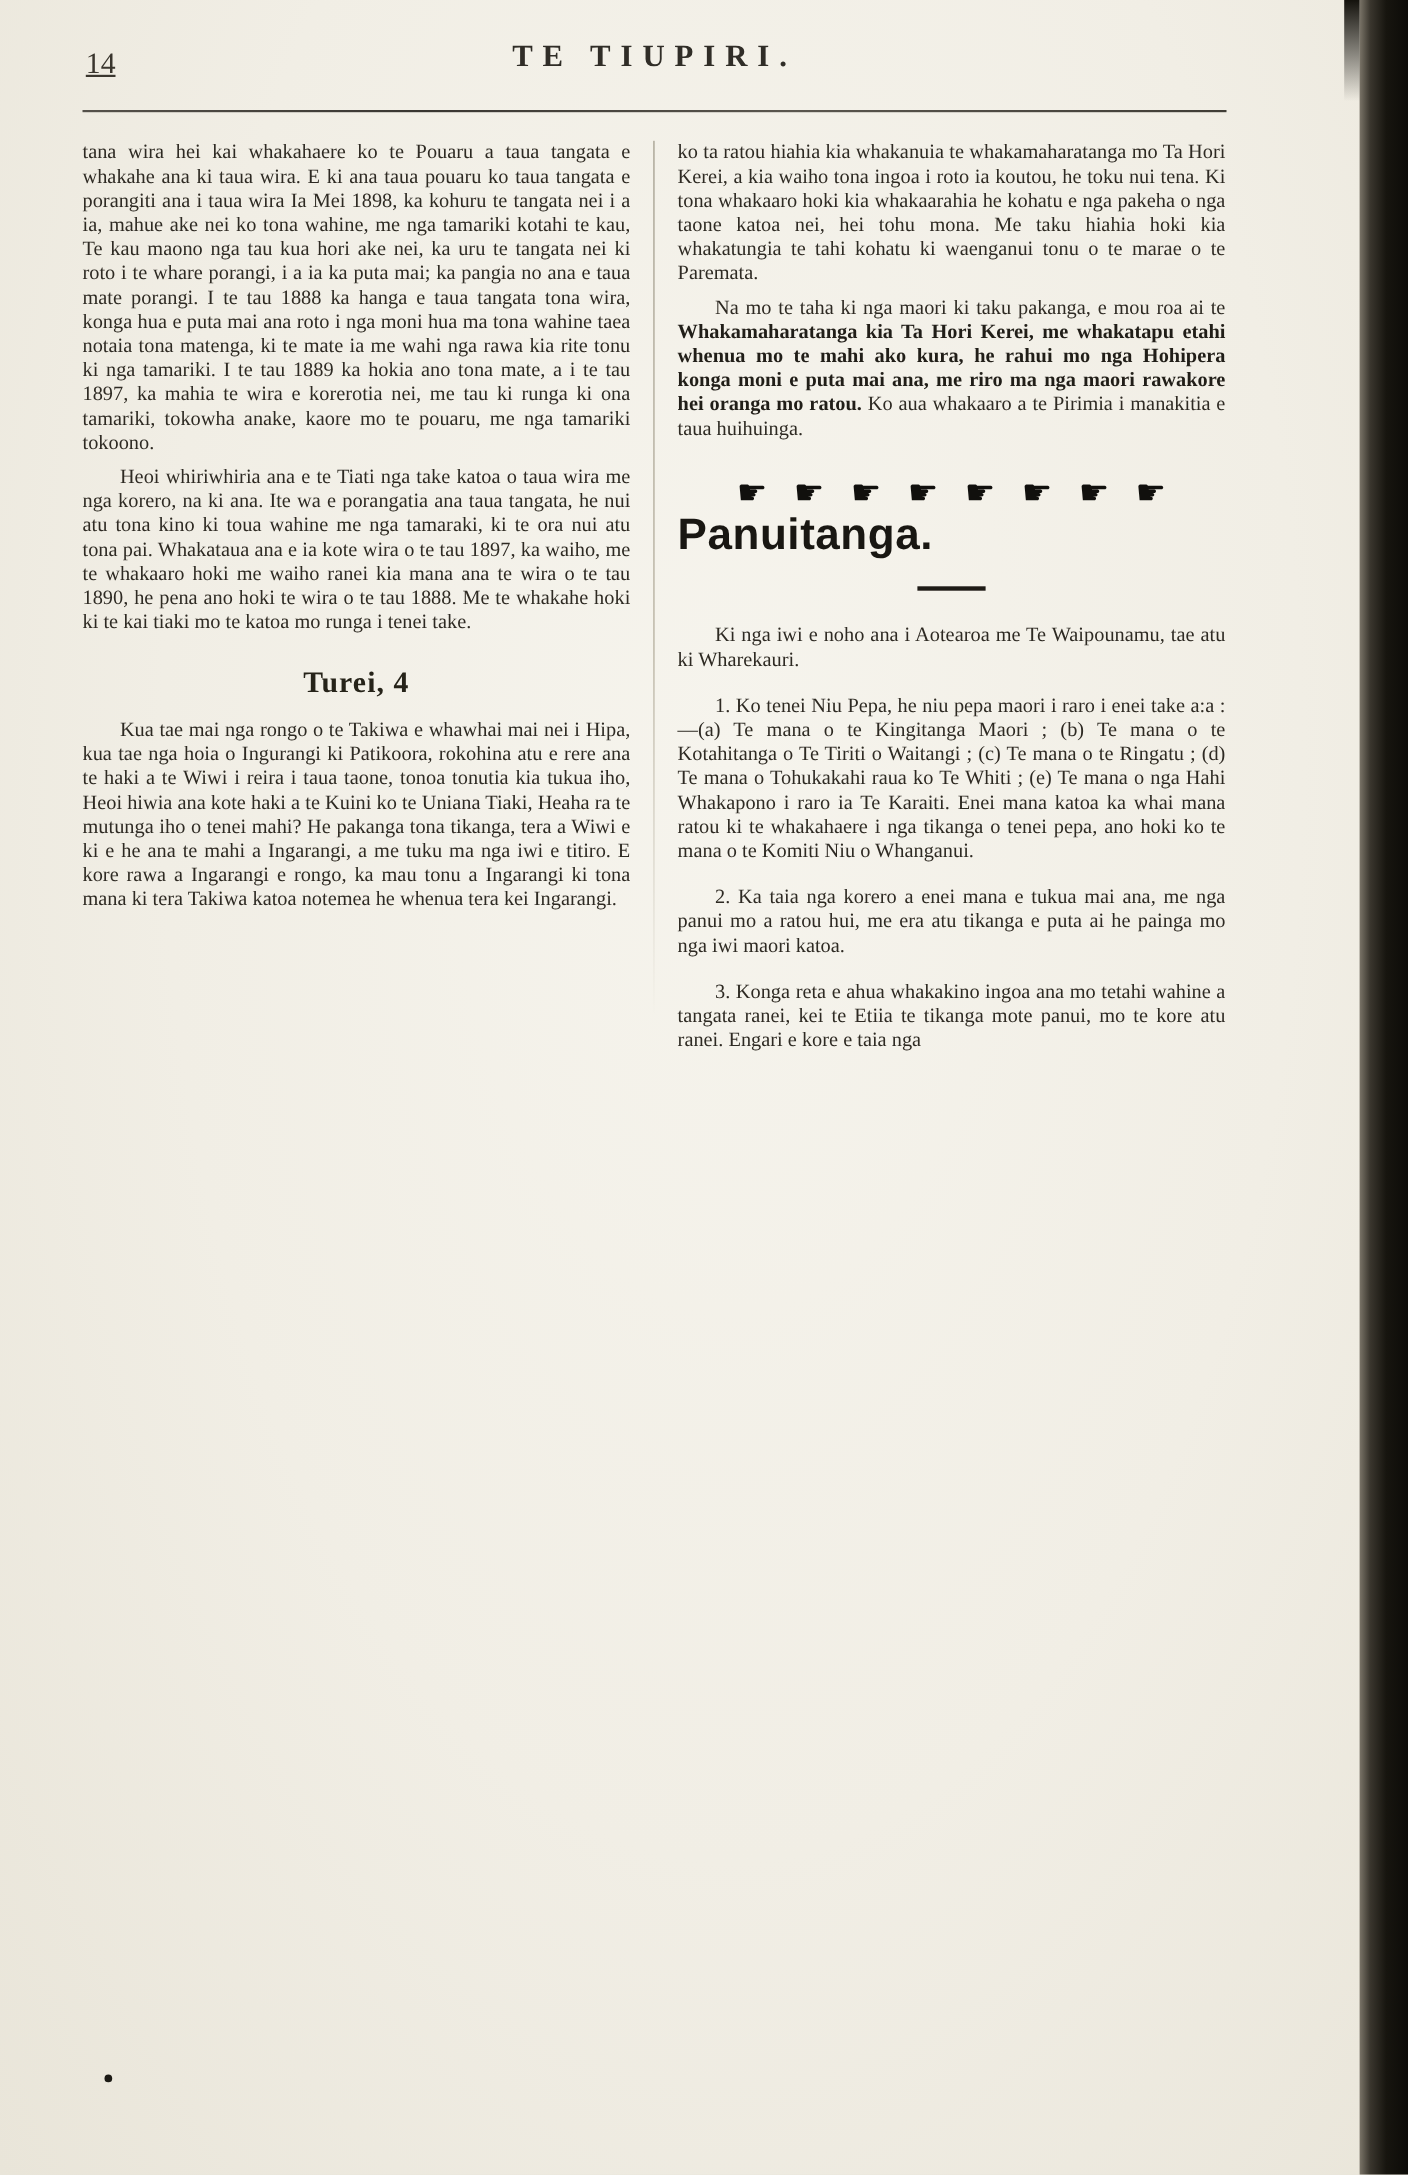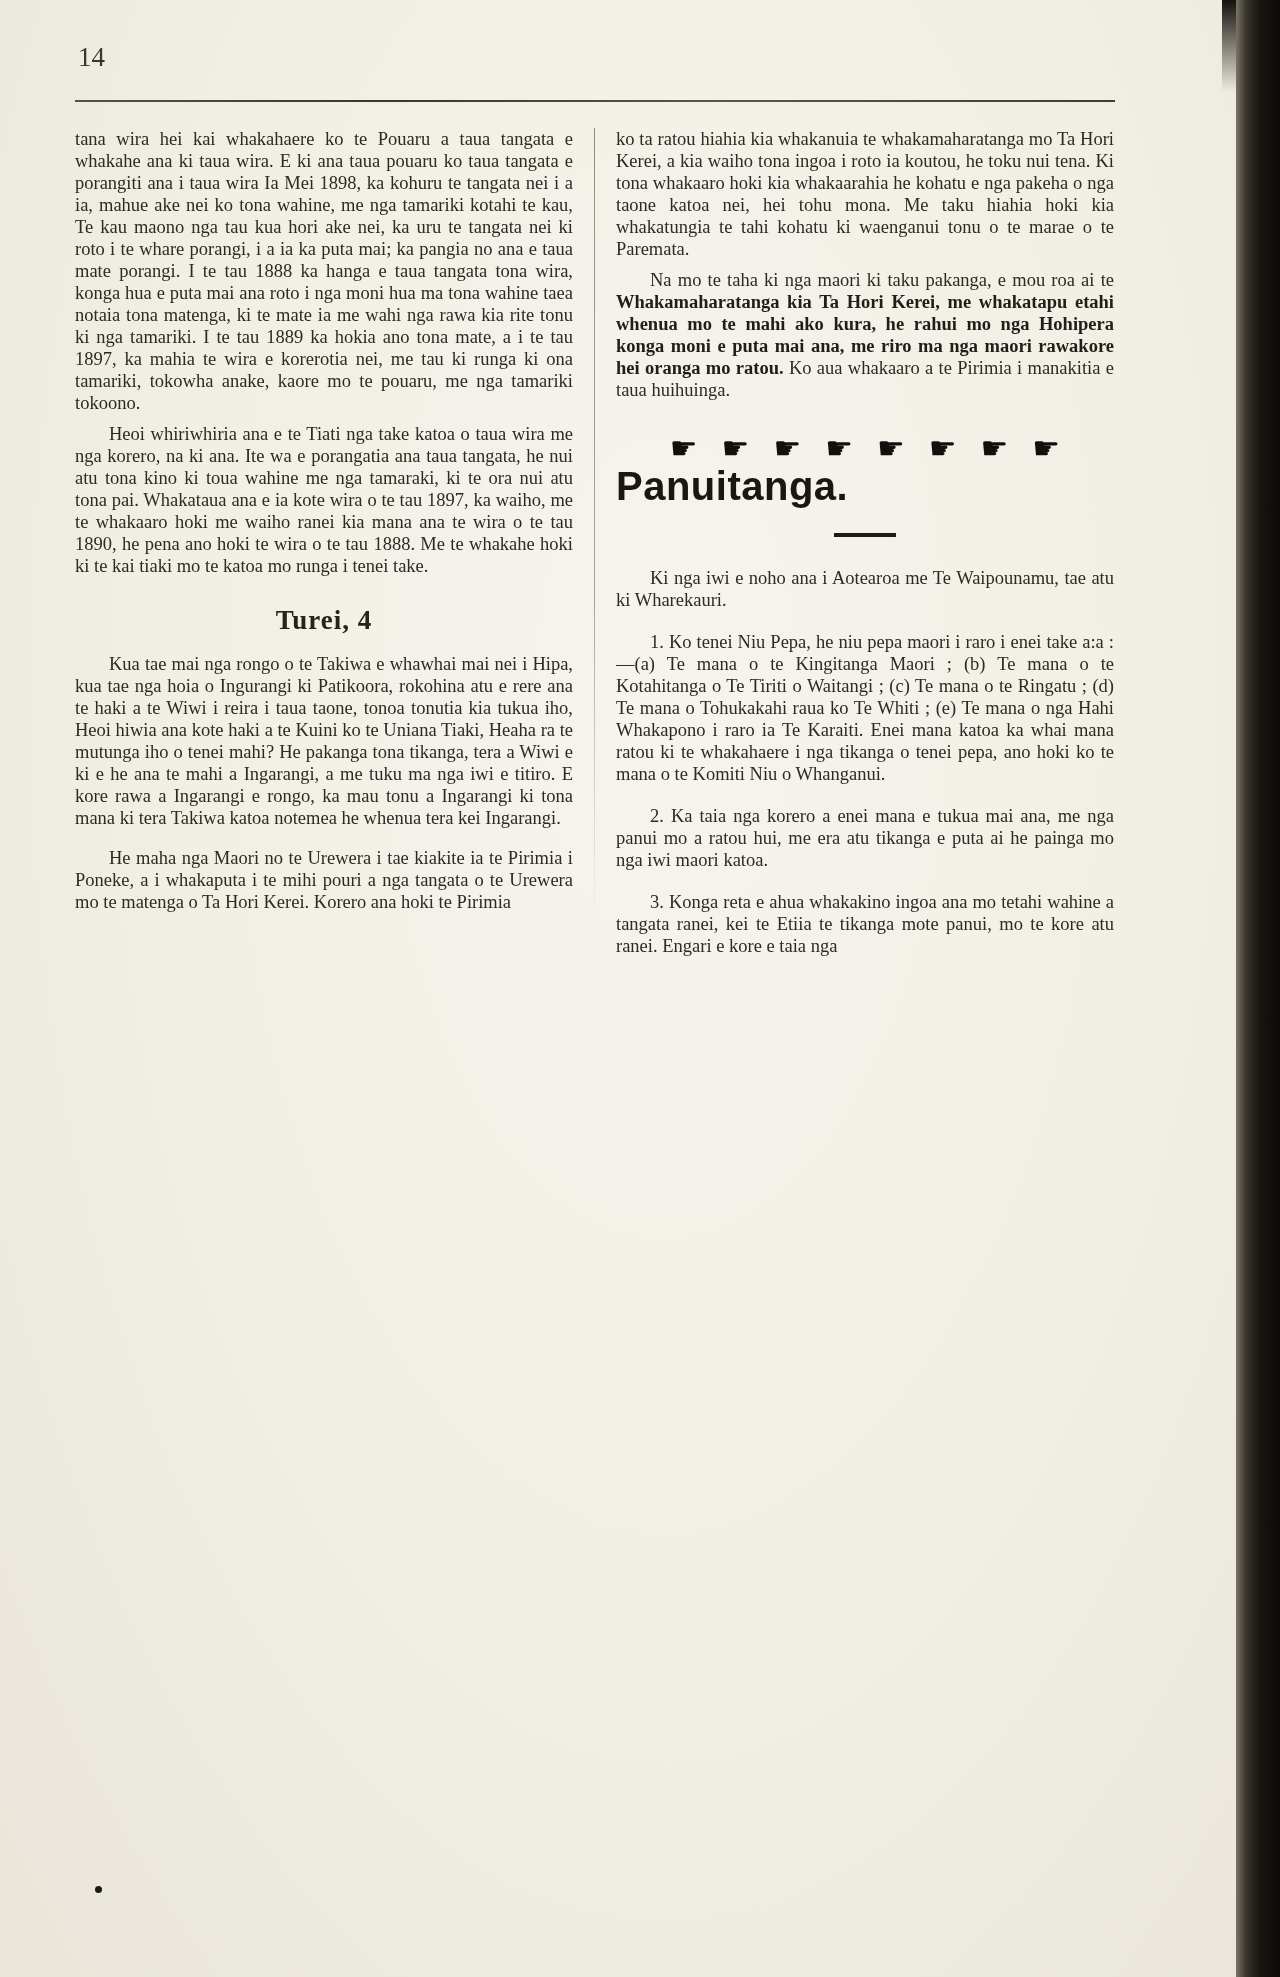--- a/index.html
+++ b/index.html
@@ -42,20 +42,21 @@
     position: relative;
     height: 56px;
     padding-top: 36px;
   }
   .page-number {
     position: absolute;
     left: 78px;
     top: 42px;
     font-size: 27px;
     color: #3a362e;
+    text-decoration: underline;
   }
   .title {
     margin: 0 165px 0 75px;
     text-align: center;
     font-size: 28px;
     font-weight: bold;
     letter-spacing: 9px;
     color: #302d27;
   }
   .header-rule {
@@ -143,32 +144,32 @@
 </style>
 </head>
 <body>
 
 <div class="page">
 
   <div class="edge-bar"></div>
 
   <header class="masthead">
     <span class="page-number">14</span>
+    <h1 class="title">TE TIUPIRI.</h1>
   </header>
 
   <div class="header-rule"></div>
 
   <div class="content">
 
     <div class="column left">
       <p class="noindent">tana wira hei kai whakahaere ko te Pouaru a taua tangata e whakahe ana ki taua wira. E ki ana taua pouaru ko taua tangata e porangiti ana i taua wira Ia Mei 1898, ka kohuru te tangata nei i a ia, mahue ake nei ko tona wahine, me nga tamariki kotahi te kau, Te kau maono nga tau kua hori ake nei, ka uru te tangata nei ki roto i te whare porangi, i a ia ka puta mai; ka pangia no ana e taua mate porangi. I te tau 1888 ka hanga e taua tangata tona wira, konga hua e puta mai ana roto i nga moni hua ma tona wahine taea notaia tona matenga, ki te mate ia me wahi nga rawa kia rite tonu ki nga tamariki. I te tau 1889 ka hokia ano tona mate, a i te tau 1897, ka mahia te wira e korerotia nei, me tau ki runga ki ona tamariki, tokowha anake, kaore mo te pouaru, me nga tamariki tokoono.</p>
       <p>Heoi whiriwhiria ana e te Tiati nga take katoa o taua wira me nga korero, na ki ana. Ite wa e porangatia ana taua tangata, he nui atu tona kino ki toua wahine me nga tamaraki, ki te ora nui atu tona pai. Whakataua ana e ia kote wira o te tau 1897, ka waiho, me te whakaaro hoki me waiho ranei kia mana ana te wira o te tau 1890, he pena ano hoki te wira o te tau 1888. Me te whakahe hoki ki te kai tiaki mo te katoa mo runga i tenei take.</p>
       <h2 class="section-heading">Turei, 4</h2>
       <p>Kua tae mai nga rongo o te Takiwa e whawhai mai nei i Hipa, kua tae nga hoia o Ingurangi ki Patikoora, rokohina atu e rere ana te haki a te Wiwi i reira i taua taone, tonoa tonutia kia tukua iho, Heoi hiwia ana kote haki a te Kuini ko te Uniana Tiaki, Heaha ra te mutunga iho o tenei mahi? He pakanga tona tikanga, tera a Wiwi e ki e he ana te mahi a Ingarangi, a me tuku ma nga iwi e titiro. E kore rawa a Ingarangi e rongo, ka mau tonu a Ingarangi ki tona mana ki tera Takiwa katoa notemea he whenua tera kei Ingarangi.</p>
-      <p class="gap-before">He maha nga Maori no te Urewera i tae kiakite ia te Pirimia i Poneke, a i whakaputa i te mihi pouri a nga tangata o te Urewera mo te matenga o Ta Hori Kerei. Korero ana hoki te Pirimia</p>
     </div>
 
     <div class="col-divider"></div>
 
     <div class="column right">
       <p class="noindent">ko ta ratou hiahia kia whakanuia te whakamaharatanga mo Ta Hori Kerei, a kia waiho tona ingoa i roto ia koutou, he toku nui tena. Ki tona whakaaro hoki kia whakaarahia he kohatu e nga pakeha o nga taone katoa nei, hei tohu mona. Me taku hiahia hoki kia whakatungia te tahi kohatu ki waenganui tonu o te marae o te Paremata.</p>
       <p><span>Na mo te taha ki nga maori ki taku pakanga, e mou roa ai te </span><b>Whakamaharatanga kia Ta Hori Kerei, me whakatapu etahi whenua mo te mahi ako kura, he rahui mo nga Hohipera konga moni e puta mai ana, me riro ma nga maori rawakore hei oranga mo ratou.</b><span> Ko aua whakaaro a te Pirimia i manakitia e taua huihuinga.</span></p>
 
       <div class="manicules">☛☛☛☛☛☛☛☛</div>
 

